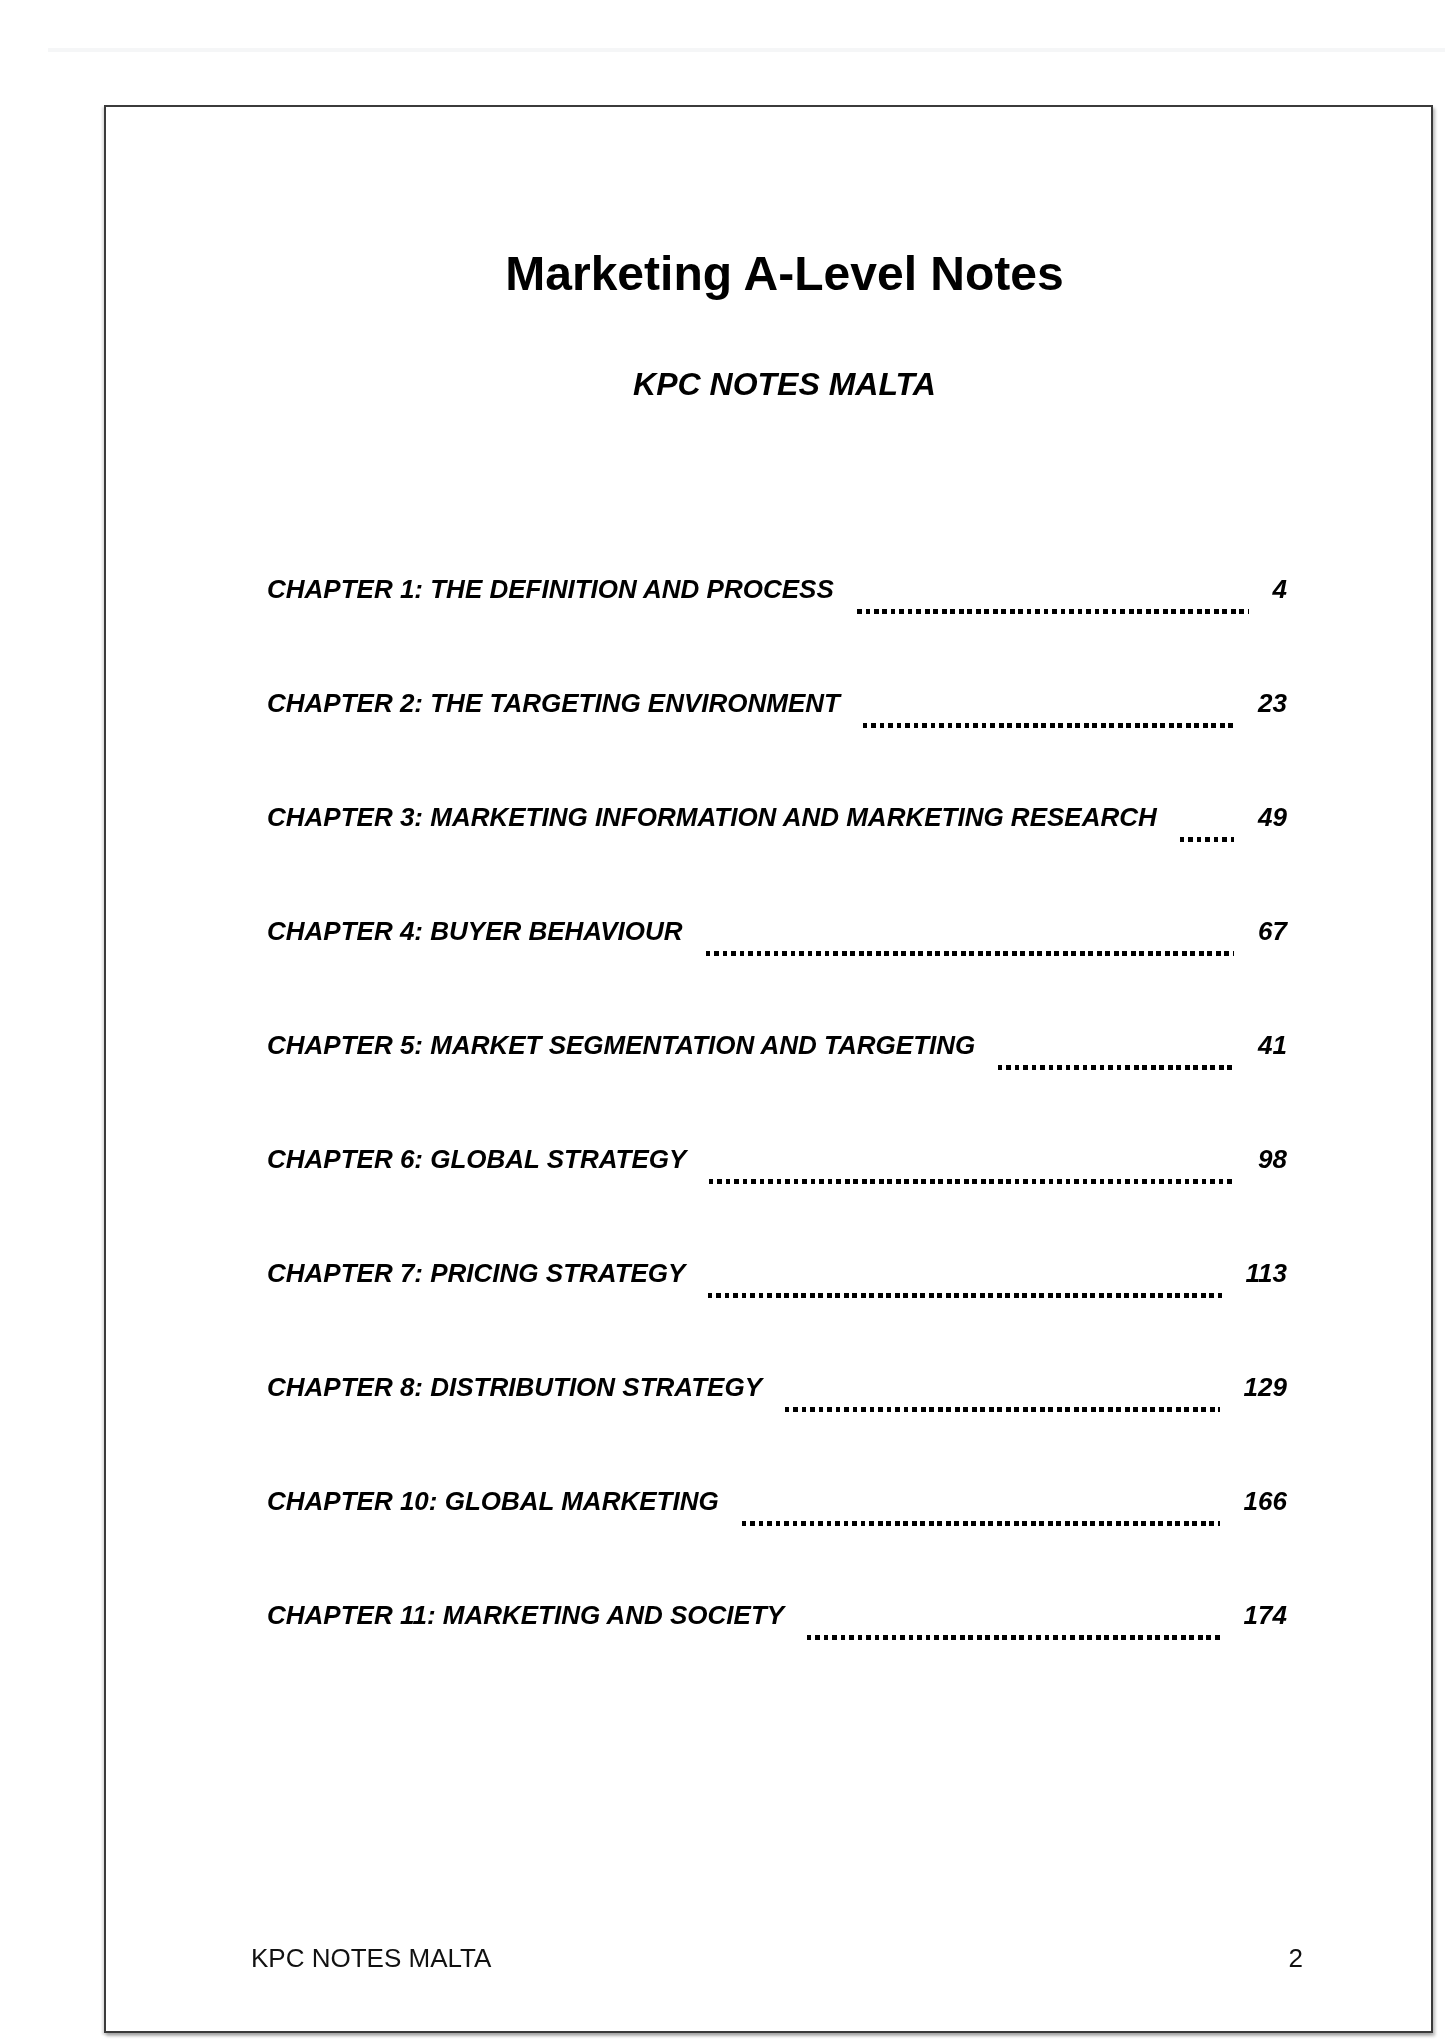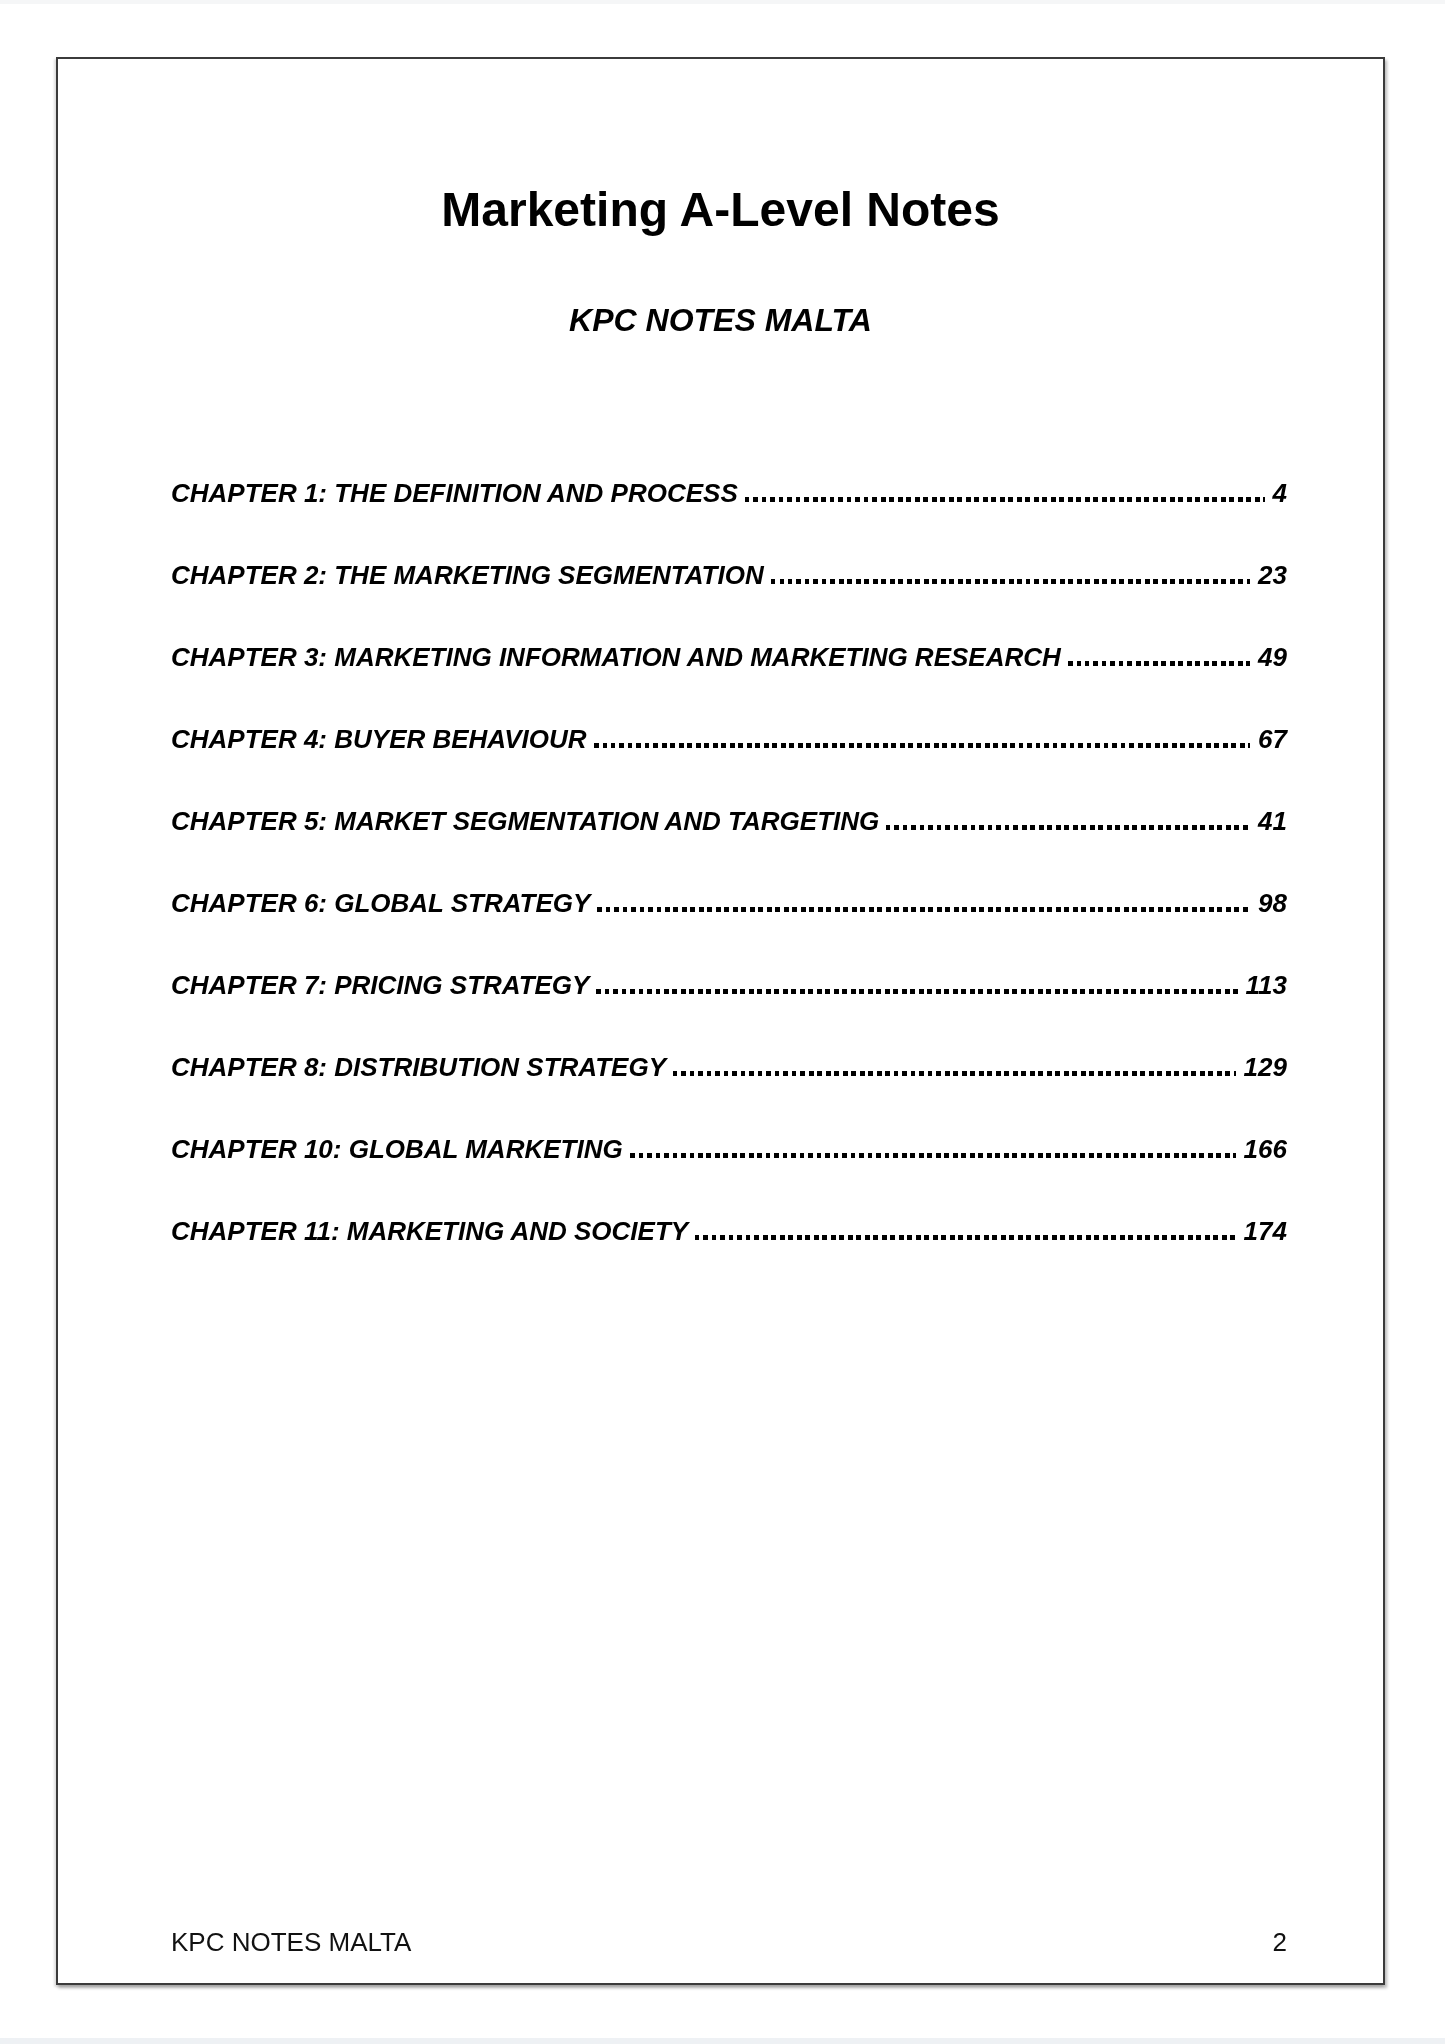--- a/index.html
+++ b/index.html
@@ -1,15 +1,15 @@
 <!DOCTYPE html>
 <html><head>
 <meta charset="utf-8">
 <style>
-  * { margin: 0; padding: 0; box-sizing: border-box; }
+  * { margin: 16px; padding: 0; box-sizing: border-box; }
   html, body {
     width: 1445px;
     height: 2044px;
     background: #ffffff;
     font-family: "Liberation Sans", sans-serif;
     overflow: hidden;
     position: relative;
   }
   .edge-strip-top {
     position: absolute;
@@ -116,21 +116,21 @@
 
   <div class="toc">
 
     <div class="toc-row">
       <span class="toc-label">CHAPTER 1: THE DEFINITION AND PROCESS</span>
       <span class="toc-leader"></span>
       <span class="toc-page-num">4</span>
     </div>
 
     <div class="toc-row">
-      <span class="toc-label">CHAPTER 2: THE MARKETING SEGMENTATION</span>
+      <span class="toc-label">CHAPTER 2: THE TARGETING ENVIRONMENT</span>
       <span class="toc-leader"></span>
       <span class="toc-page-num">23</span>
     </div>
 
     <div class="toc-row">
       <span class="toc-label">CHAPTER 3: MARKETING INFORMATION AND MARKETING RESEARCH</span>
       <span class="toc-leader"></span>
       <span class="toc-page-num">49</span>
     </div>
 

